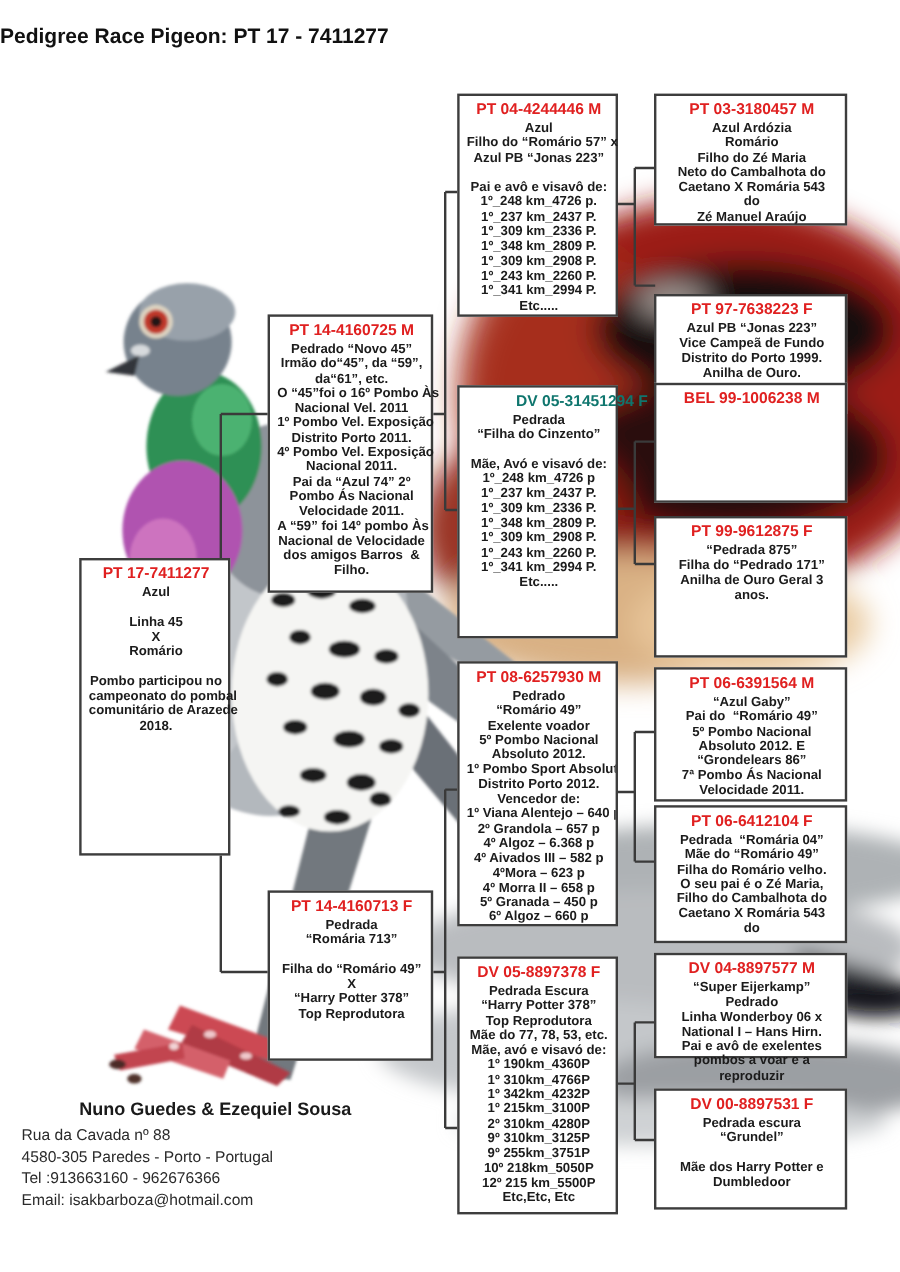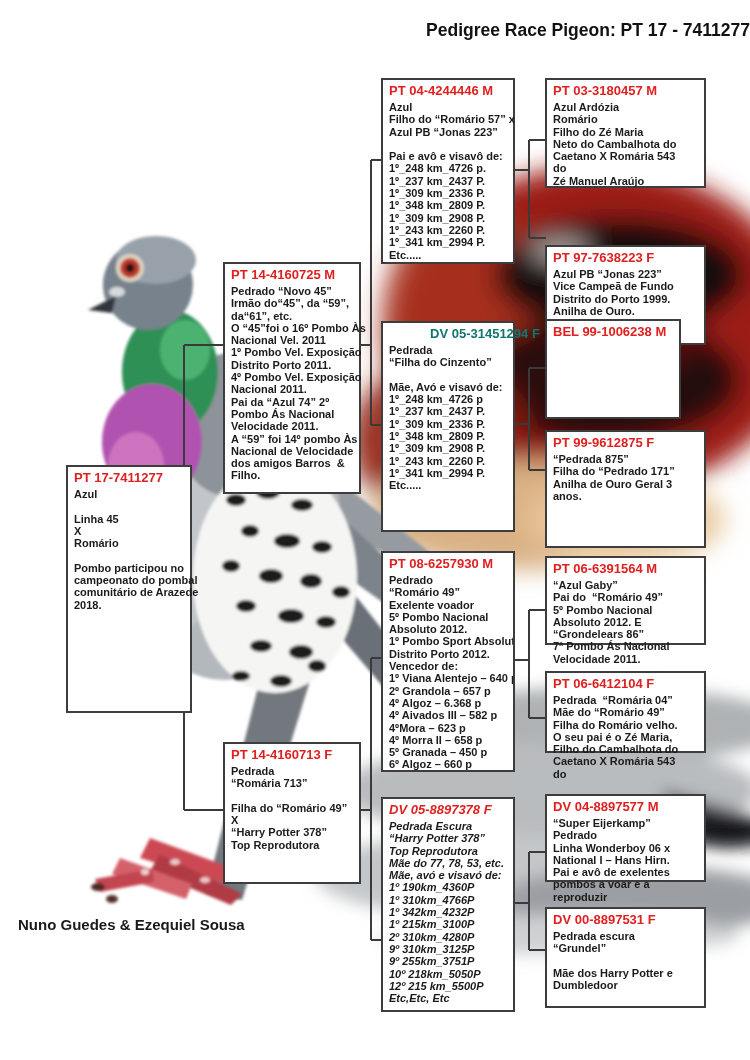--- a/index.html
+++ b/index.html
@@ -3,32 +3,32 @@
 <meta charset="utf-8">
 <style>
   html,body{margin:0;padding:0;}
   body{
     width:750px;height:1060px;position:relative;overflow:hidden;background:#ffffff;
     font-family:"Liberation Sans",sans-serif;
   }
   .art{position:absolute;left:0;top:0;z-index:0;}
   .connectors{position:absolute;left:0;top:0;z-index:1;}
   .title{
-    position:absolute;left:0;top:20px;width:750px;text-align:right;
+    position:absolute;left:0;top:20px;width:750px;text-align:left;
     font-size:17.5px;font-weight:bold;color:#111;z-index:3;
   }
   .box{
     position:absolute;z-index:2;background:#ffffff;border:2px solid #3d3d3d;
-    box-sizing:border-box;padding:4px 4px 2px 6px;overflow:visible;
+    box-sizing:border-box;padding:4px 4px 2px 6px;overflow:visible;text-align:center;
   }
   .box.clip{overflow:hidden;}
   .box-header{font-size:13px;line-height:14px;font-weight:bold;color:#e02020;margin-bottom:3px;white-space:pre;}
   .box-body{font-size:11px;line-height:12.3px;font-weight:bold;color:#1b1b1b;white-space:pre;}
   .footer{position:absolute;left:18px;top:916px;z-index:3;color:#222;}
-  .footer-name{font-size:15px;font-weight:bold;margin-bottom:4px;color:#1a1a1a;}
+  .footer-name{font-size:15px;font-weight:bold;margin-bottom:4px;color:#1a1a1a;margin-left:48px;}
   .footer-address{font-size:13px;line-height:18px;white-space:pre-line;color:#2a2a2a;}
 </style>
 </head>
 <body>
 
 <svg class="art" width="750" height="1060">
   <defs>
     <filter id="b12" x="-30%" y="-30%" width="160%" height="160%">
         <feGaussianBlur stdDeviation="12"></feGaussianBlur>
       </filter>
@@ -219,21 +219,21 @@
 1º Viana Alentejo – 640 p
 2º Grandola – 657 p
 4º Algoz – 6.368 p
 4º Aivados III – 582 p
 4ºMora – 623 p
 4º Morra II – 658 p
 5º Granada – 450 p
 6º Algoz – 660 p
 7º Viana Alentejo – 600 p</div>
 </div>
-<div class="box" style="left:381px;top:797px;width:134px;height:215px;font-style:italic;">
+<div class="box" style="left:381px;top:797px;width:134px;height:215px;">
   <div class="box-header" style="color: rgb(224, 32, 32);">DV 05-8897378 F</div>
   <div class="box-body">Pedrada Escura
 “Harry Potter 378”
 Top Reprodutora
 Mãe do 77, 78, 53, etc.
 Mãe, avó e visavó de:
 1º 190km_4360P
 1º 310km_4766P
 1º 342km_4232P
 1º 215km_3100P
@@ -255,41 +255,41 @@
 do
 Zé Manuel Araújo</div>
 </div>
 <div class="box" style="left:545px;top:197px;width:161px;height:100px;margin-top:48px;">
   <div class="box-header" style="color: rgb(224, 32, 32);">PT 97-7638223 F</div>
   <div class="box-body">Azul PB “Jonas 223”
 Vice Campeã de Fundo
 Distrito do Porto 1999.
 Anilha de Ouro.</div>
 </div>
-<div class="box" style="left:545px;top:319px;width:136px;height:100px;">
+<div class="box" style="left:545px;top:319px;width:161px;height:100px;">
   <div class="box-header" style="color: rgb(224, 32, 32);">BEL 99-1006238 M</div>
 </div>
 <div class="box" style="left:545px;top:430px;width:161px;height:118px;">
   <div class="box-header" style="color: rgb(224, 32, 32);">PT 99-9612875 F</div>
   <div class="box-body">“Pedrada 875”
 Filha do “Pedrado 171”
 Anilha de Ouro Geral 3
 anos.</div>
 </div>
-<div class="box" style="left:545px;top:556px;width:161px;height:89px;">
+<div class="box" style="left:545px;top:556px;width:161px;height:112px;">
   <div class="box-header" style="color: rgb(224, 32, 32);">PT 06-6391564 M</div>
   <div class="box-body">“Azul Gaby”
 Pai do  “Romário 49”
 5º Pombo Nacional
 Absoluto 2012. E
 “Grondelears 86”
 7ª Pombo Ás Nacional
 Velocidade 2011.</div>
 </div>
-<div class="box" style="left:545px;top:671px;width:161px;height:82px;">
+<div class="box" style="left:545px;top:671px;width:161px;height:115px;">
   <div class="box-header" style="color: rgb(224, 32, 32);">PT 06-6412104 F</div>
   <div class="box-body">Pedrada  “Romária 04”
 Mãe do “Romário 49”
 Filha do Romário velho.
 O seu pai é o Zé Maria,
 Filho do Cambalhota do
 Caetano X Romária 543
 do</div>
 </div>
 <div class="box" style="left:545px;top:794px;width:161px;height:88px;">
@@ -306,13 +306,17 @@
   <div class="box-header" style="color: rgb(224, 32, 32);">DV 00-8897531 F</div>
   <div class="box-body">Pedrada escura
 “Grundel”
 
 Mãe dos Harry Potter e
 Dumbledoor</div>
 </div>
 
 <div class="footer">
   <div class="footer-name">Nuno Guedes &amp; Ezequiel Sousa</div>
+  <div class="footer-address">Rua da Cavada nº 88
+4580-305 Paredes - Porto - Portugal
+Tel :913663160 - 962676366
+Email: isakbarboza@hotmail.com</div>
 </div>
 
 </body></html>

